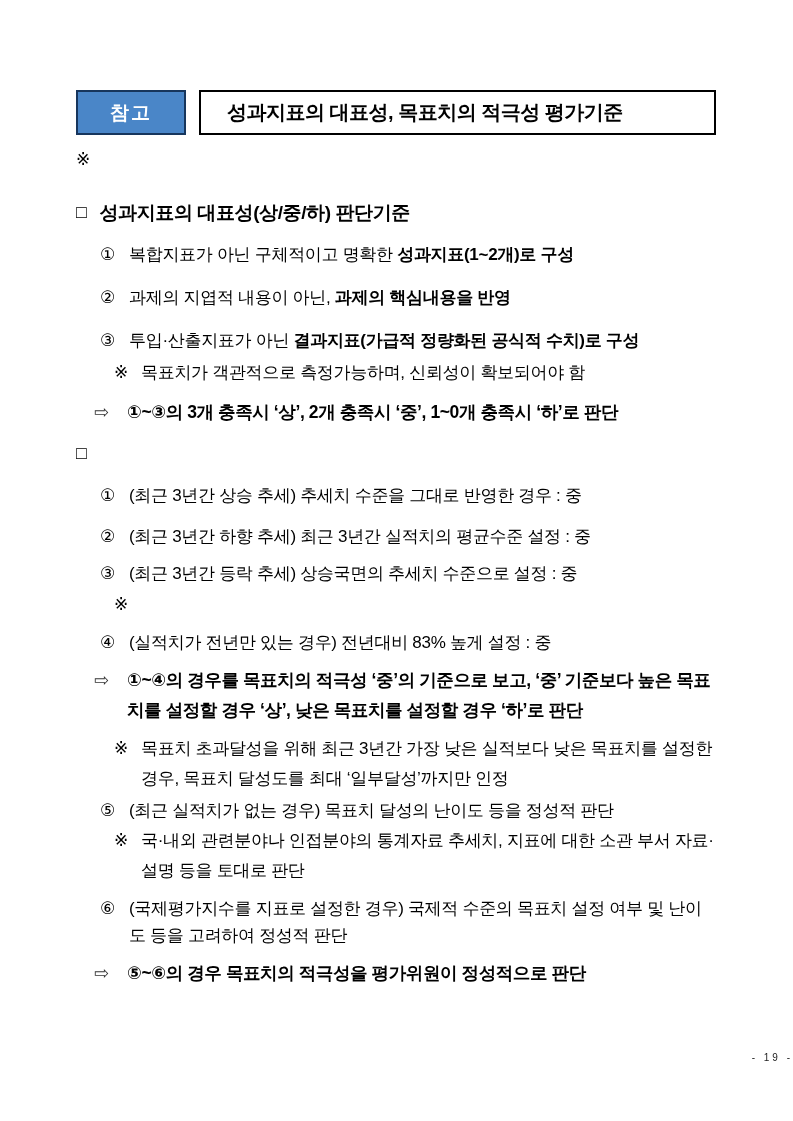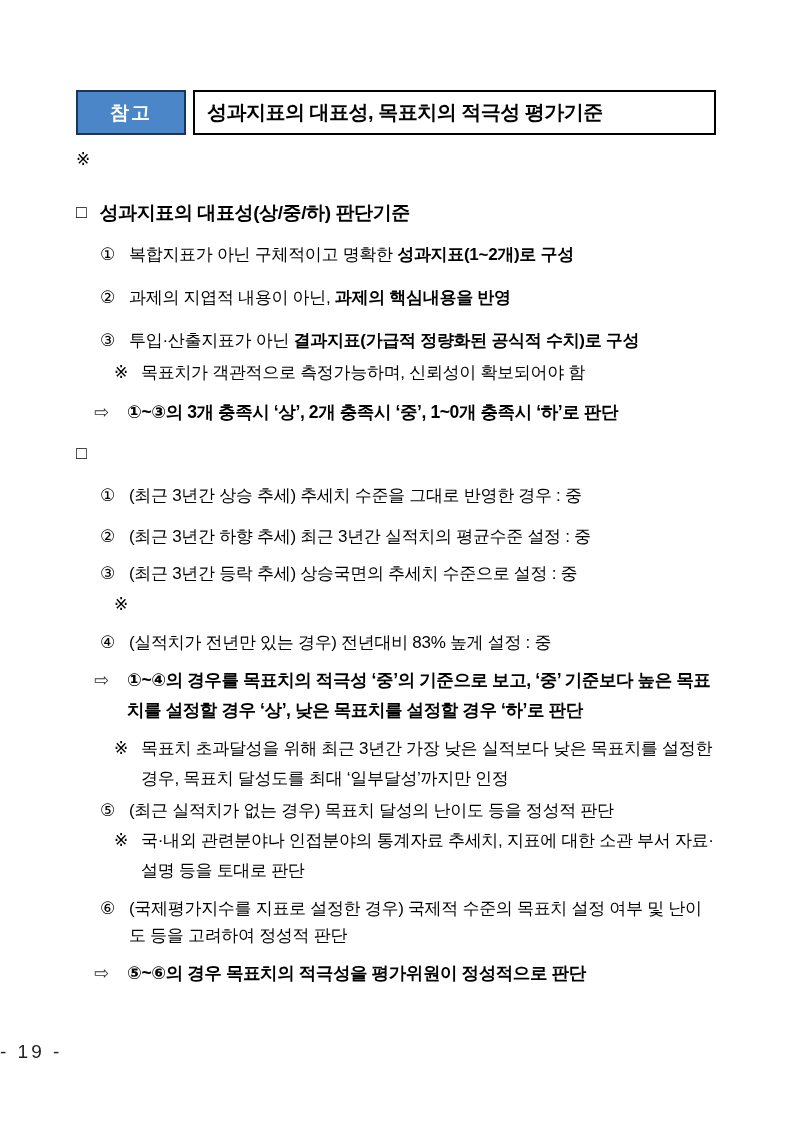--- a/index.html
+++ b/index.html
@@ -3,29 +3,29 @@
 <meta charset="utf-8">
 <style>
   * { margin:0; padding:0; box-sizing:border-box; }
   html,body { background:#ffffff; }
   .page {
     width:793px; height:1121px; position:relative; margin:0 auto;
     background:#ffffff; color:#000;
     font-family:"Liberation Sans","DejaVu Sans",sans-serif;
     padding:90px 77px 0 76px; overflow:hidden;
   }
-  .header-row { display:flex; align-items:stretch; gap:7px; height:45px; }
+  .header-row { display:flex; align-items:stretch; gap:13px; height:45px; }
   .badge {
     width:110px; flex:none; background:#4a86c8; border:2px solid #17365d;
     color:#ffffff; font-size:19px; font-weight:bold; letter-spacing:2px;
     display:flex; align-items:center; justify-content:center;
   }
   .title-box {
     flex:1; border:2px solid #000000; background:#ffffff;
-    display:flex; align-items:center; padding-left:12px;
+    display:flex; align-items:center; padding-left:26px;
   }
   .title-text { font-size:20px; font-weight:bold; letter-spacing:-0.5px; }
 
   .note { margin-top:12px; display:flex; gap:9px; font-size:17px; line-height:26px; letter-spacing:-0.3px; }
   .note .mk { flex:none; }
 
   .sec-heading { display:flex; gap:13px; font-size:19px; font-weight:bold; line-height:27px; letter-spacing:-0.4px; }
   .sec-heading .mk { flex:none; font-size:18px; }
 
   .item { display:flex; padding-left:24px; font-size:17px; line-height:27px; letter-spacing:-0.3px; }
@@ -41,22 +41,22 @@
   .conclusion .tx { flex:1; }
 
   .mt26 { margin-top:26px; } .mt15 { margin-top:15px; } .mt16 { margin-top:16px; }
   .mt14 { margin-top:14px; } .mt13 { margin-top:13px; } .mt10 { margin-top:10px; }
   .mt9  { margin-top:9px; }  .mt4  { margin-top:4px; }  .mt3  { margin-top:3px; }
   .mt2  { margin-top:2px; }
 
   b { font-weight:bold;text-align:center; }
 
   .pagenum {
-    position:absolute; left:0; right:0; bottom:58px; text-align:left;
-    font-size:19px; color:#222; letter-spacing:3px;
+    position:absolute; left:0; right:0; bottom:58px; text-align:right;
+    font-size:10px; color:#222; letter-spacing:3px;
   }
 </style>
 </head>
 <body>
 
 <div class="page">
 
   <div class="header-row">
     <div class="badge">참고</div>
     <div class="title-box">

